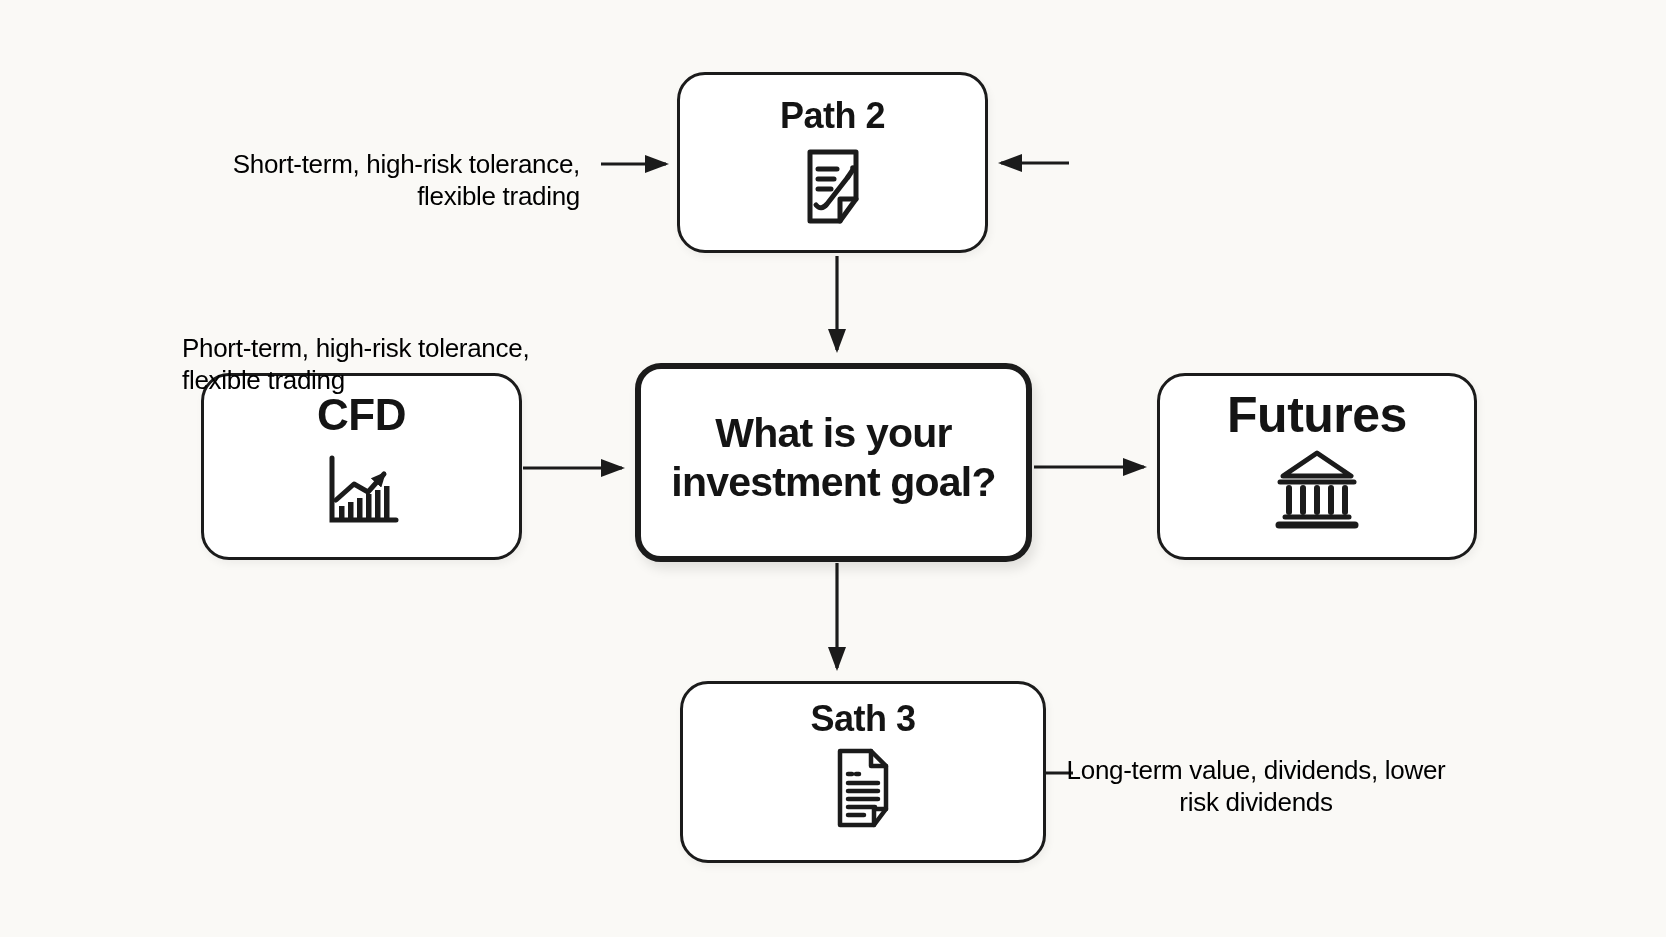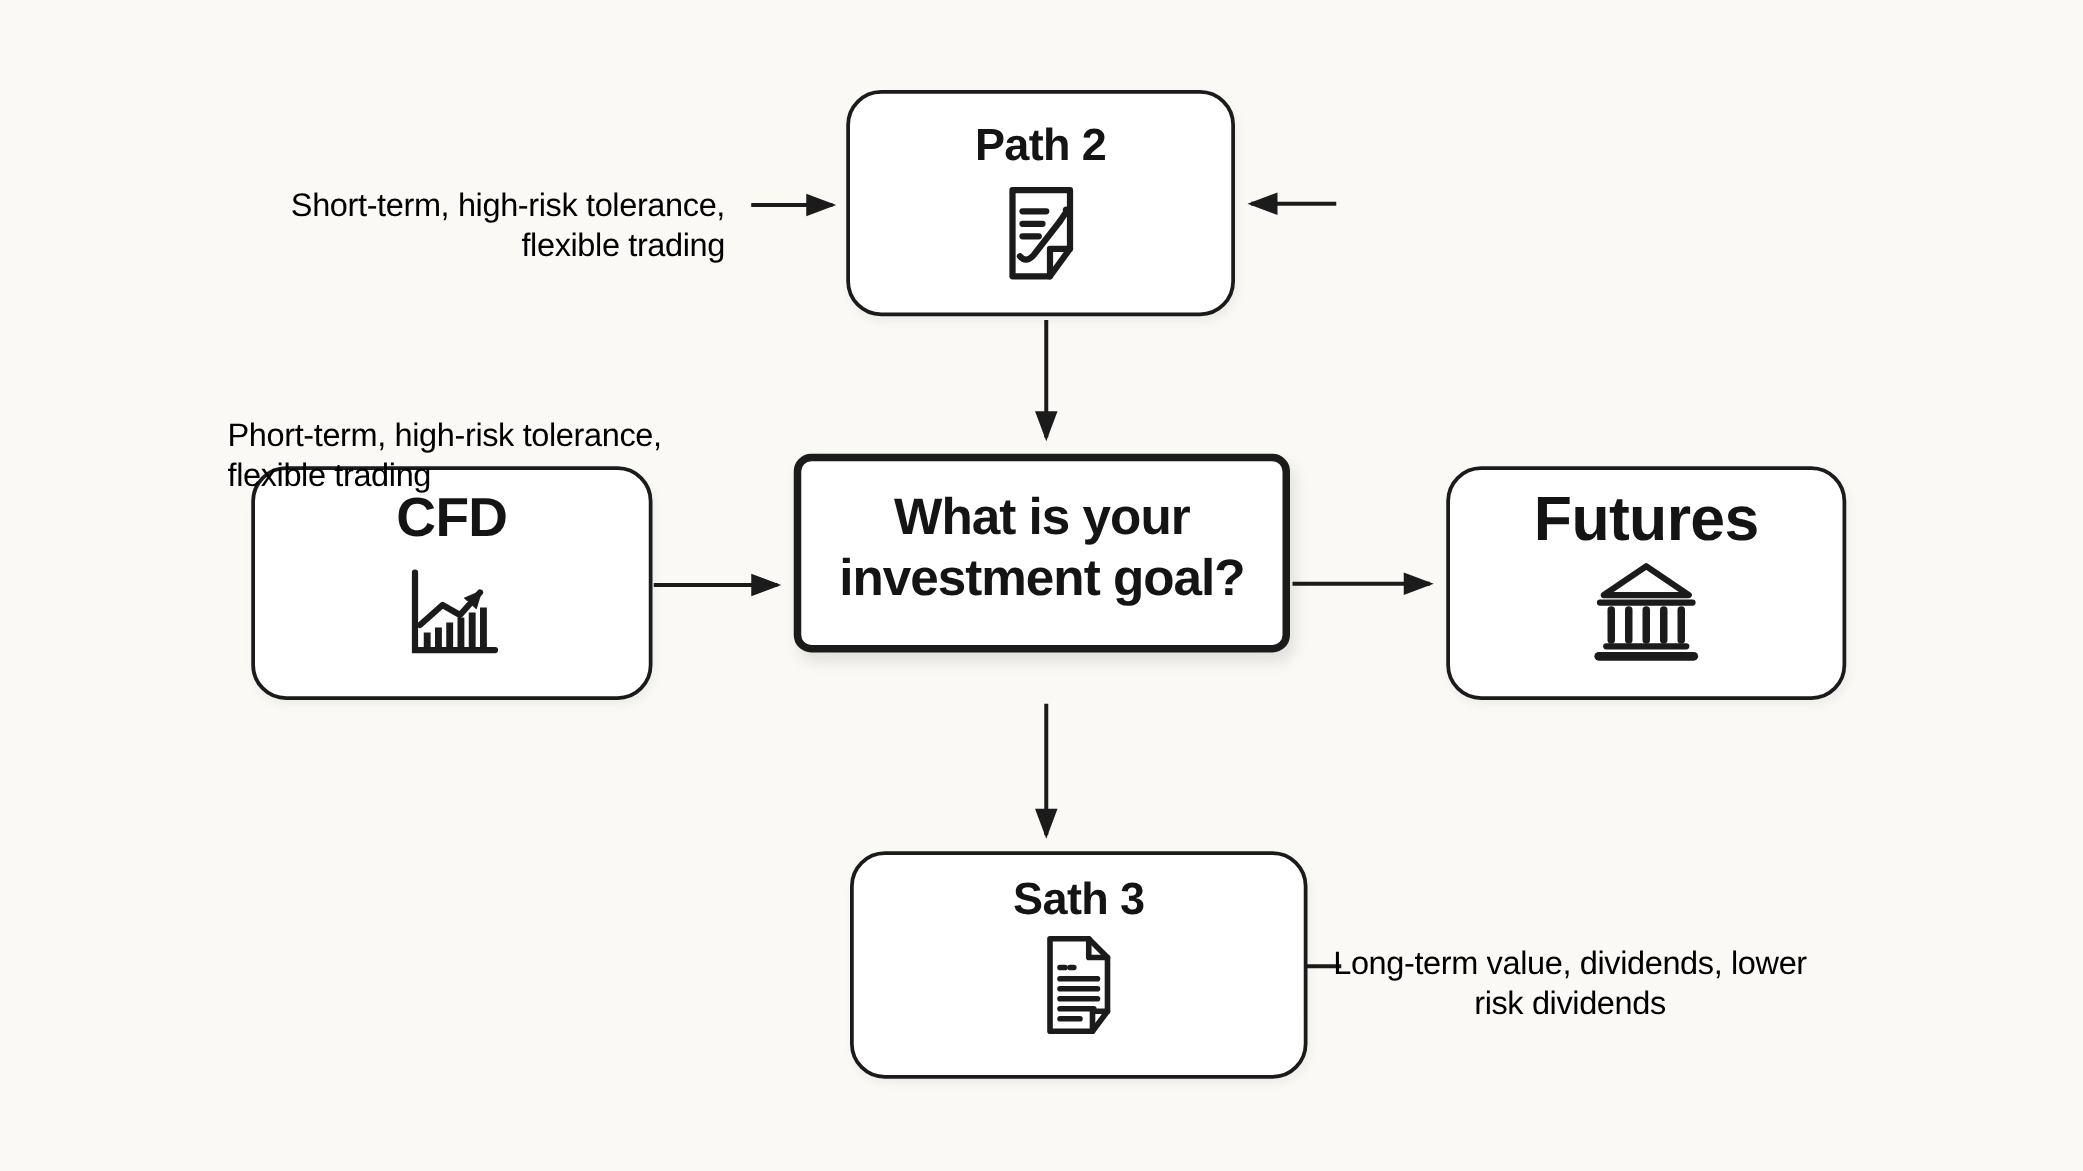--- a/index.html
+++ b/index.html
@@ -26,22 +26,22 @@
     box-sizing:border-box;
     box-shadow:2px 4px 8px rgba(0,0,0,0.05);
   }
   .node .title{
     font-weight:bold;color:#141414;letter-spacing:-0.5px;
   }
   .node-path2{left:677px;top:72px;width:311px;height:181px;padding-top:20px;}
   .node-path2 .title{font-size:36px;line-height:42px;}
   .node-path2 .icon{margin-top:10px;}
   .node-center{
-    left:635px;top:363px;width:397px;height:159px;
-    border-width:6px;border-radius:14px;
+    left:635px;top:363px;width:397px;height:199px;
+    border-width:6px;border-radius:26px;
     justify-content:center;padding:0 18px 10px 18px;
     box-shadow:4px 7px 12px rgba(0,0,0,0.10);
   }
   .node-center .title{
     font-size:41px;line-height:49px;text-align:center;letter-spacing:-0.8px;
   }
   .node-cfd{left:201px;top:373px;width:321px;height:187px;padding-top:16px;}
   .node-cfd .title{font-size:44px;line-height:46px;}
   .node-cfd .icon{margin-top:12px;}
   .node-futures{left:1157px;top:373px;width:320px;height:187px;padding-top:16px;}

